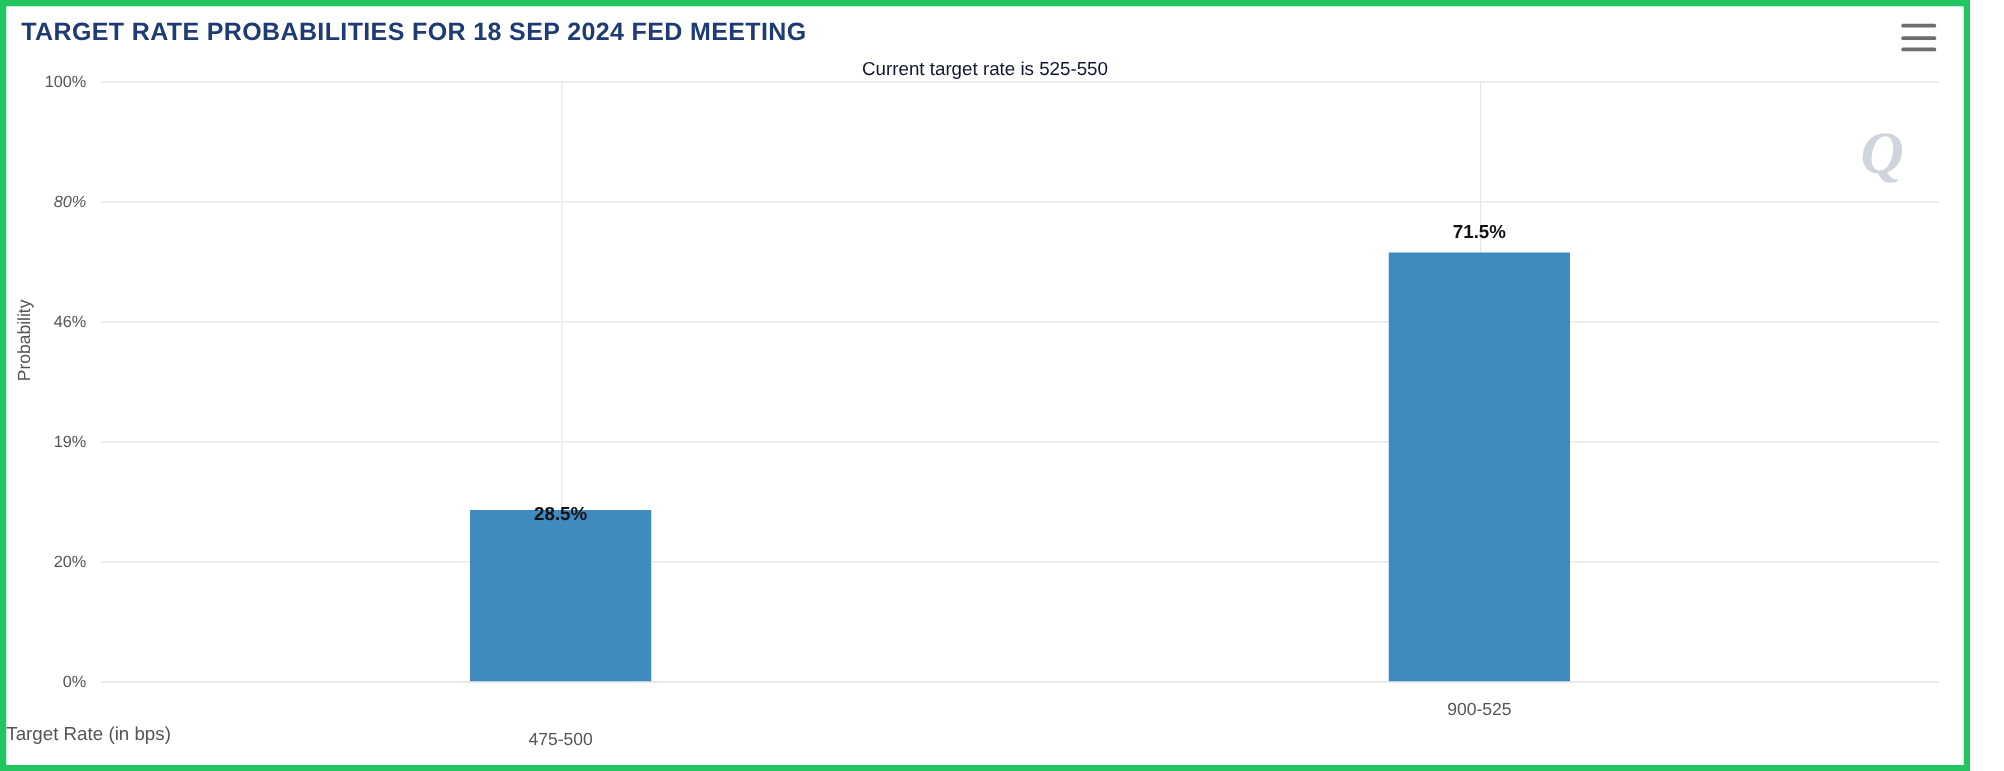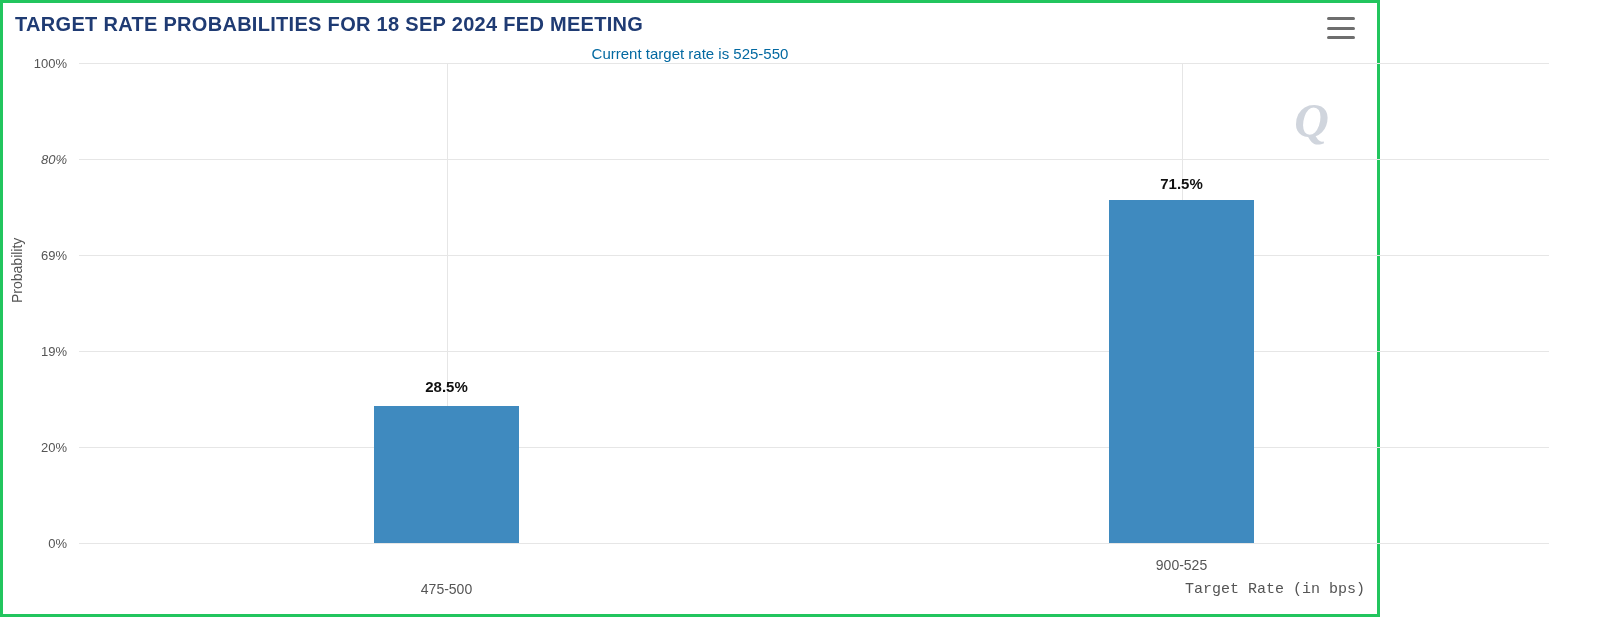--- a/index.html
+++ b/index.html
@@ -7,24 +7,24 @@
     padding: 0;
     width: 1603px;
     height: 617px;
     font-family: "Lucida Sans", "Lucida Grande", "Trebuchet MS", Verdana, sans-serif;
     background: #fff;
     color: #000;
     overflow: hidden;
   }
   .container {
     position: relative;
-    width: 1380px;
+    width: 1576px;
     height: 617px;
     box-sizing: border-box;
-    border: 3px solid #22c55e;
+    border: 5px solid #22c55e;
   }
   .title {
     position: absolute;
     left: 12px;
     top: 10px;
     font-size: 20px;
     font-weight: 700;
     letter-spacing: 0.3px;
     color: #1f3b73;
   }
@@ -44,21 +44,21 @@
     background: #6e6e6e;
     border-radius: 2px;
   }
   .subtitle {
     position: absolute;
     top: 42px;
     left: 0;
     right: 0;
     text-align: center;
     font-size: 15px;
-    color: #0369a1;
+    color: #0f172a;
   }
   .watermark {
     position: absolute;
     top: 90px;
     right: 48px;
     font-size: 48px;
     font-weight: 700;
     color: #d0d5dd;
     font-style: italic;
     font-family: Georgia, serif;
@@ -125,24 +125,23 @@
     transform: translateY(-50%) rotate(-90deg);
     transform-origin: left center;
     font-size: 14px;
     color: #555;
   }
   .x-axis-title {
     position: absolute;
     bottom: 16px;
     left: 0;
     right: 12px;
-    text-align: right;
+    text-align: left;
     font-size: 15px;
     color: #555;
-    font-family: Liberation Mono, monospace;
   }
 </style>
 </head>
 <body>
 
 <div class="container">
 
   <div class="title">TARGET RATE PROBABILITIES FOR 18 SEP 2024 FED MEETING</div>
 
   <div class="menu-btn">
@@ -158,28 +157,28 @@
   <div class="y-axis-title">Probability</div>
 
   <div class="plot" id="plot">
       <div class="grid-line" style="top: 480px;"></div>
       <div class="y-tick" style="top: 480px;">0%</div>
       <div class="grid-line" style="top: 384px;"></div>
       <div class="y-tick" style="top: 384px; text-align: center;">20%</div>
       <div class="grid-line" style="top: 288px;"></div>
       <div class="y-tick" style="top: 288px;">19%</div>
       <div class="grid-line" style="top: 192px;"></div>
-      <div class="y-tick" style="top: 192px;">69%</div>
+      <div class="y-tick" style="top: 192px;">46%</div>
       <div class="grid-line" style="top: 96px;"></div>
       <div class="y-tick" style="top: 96px; font-style: italic;">80%</div>
       <div class="grid-line" style="top: 0px;"></div>
       <div class="y-tick" style="top: 0px;">100%</div>
       <div class="x-sep" style="left: 367.5px;"></div>
       <div class="bar-rect" style="left: 295px; width: 145px; height: 136.8px;"></div>
-      <div class="bar-label" style="left: 367.5px; top: 340px;">28.5%</div>
+      <div class="bar-label" style="left: 367.5px; top: 363px;">28.5%</div>
       <div class="x-tick" style="left: 367.5px; margin-top: 24px;">475-500</div>
       <div class="x-sep" style="left: 1102.5px;"></div>
       <div class="bar-rect" style="left: 1030px; width: 145px; height: 343.2px;"></div>
       <div class="bar-label" style="left: 1102.5px; top: 136.8px;">71.5%</div>
       <div class="x-tick" style="left: 1102.5px;">900-525</div>
     </div>
 
   <div class="x-axis-title">Target Rate (in bps)</div>
 
 </div>

